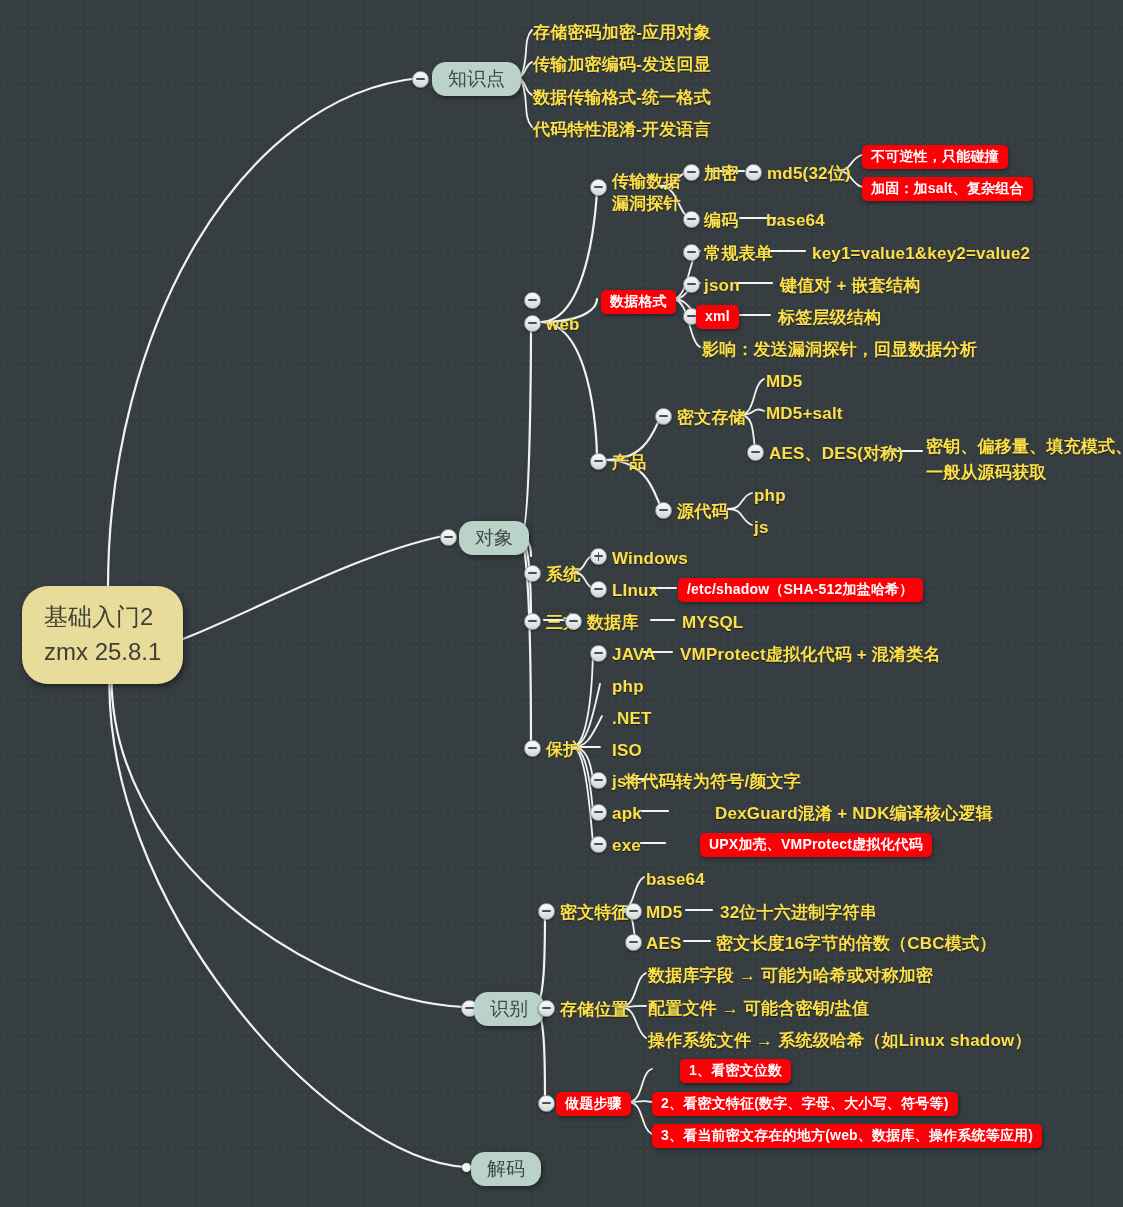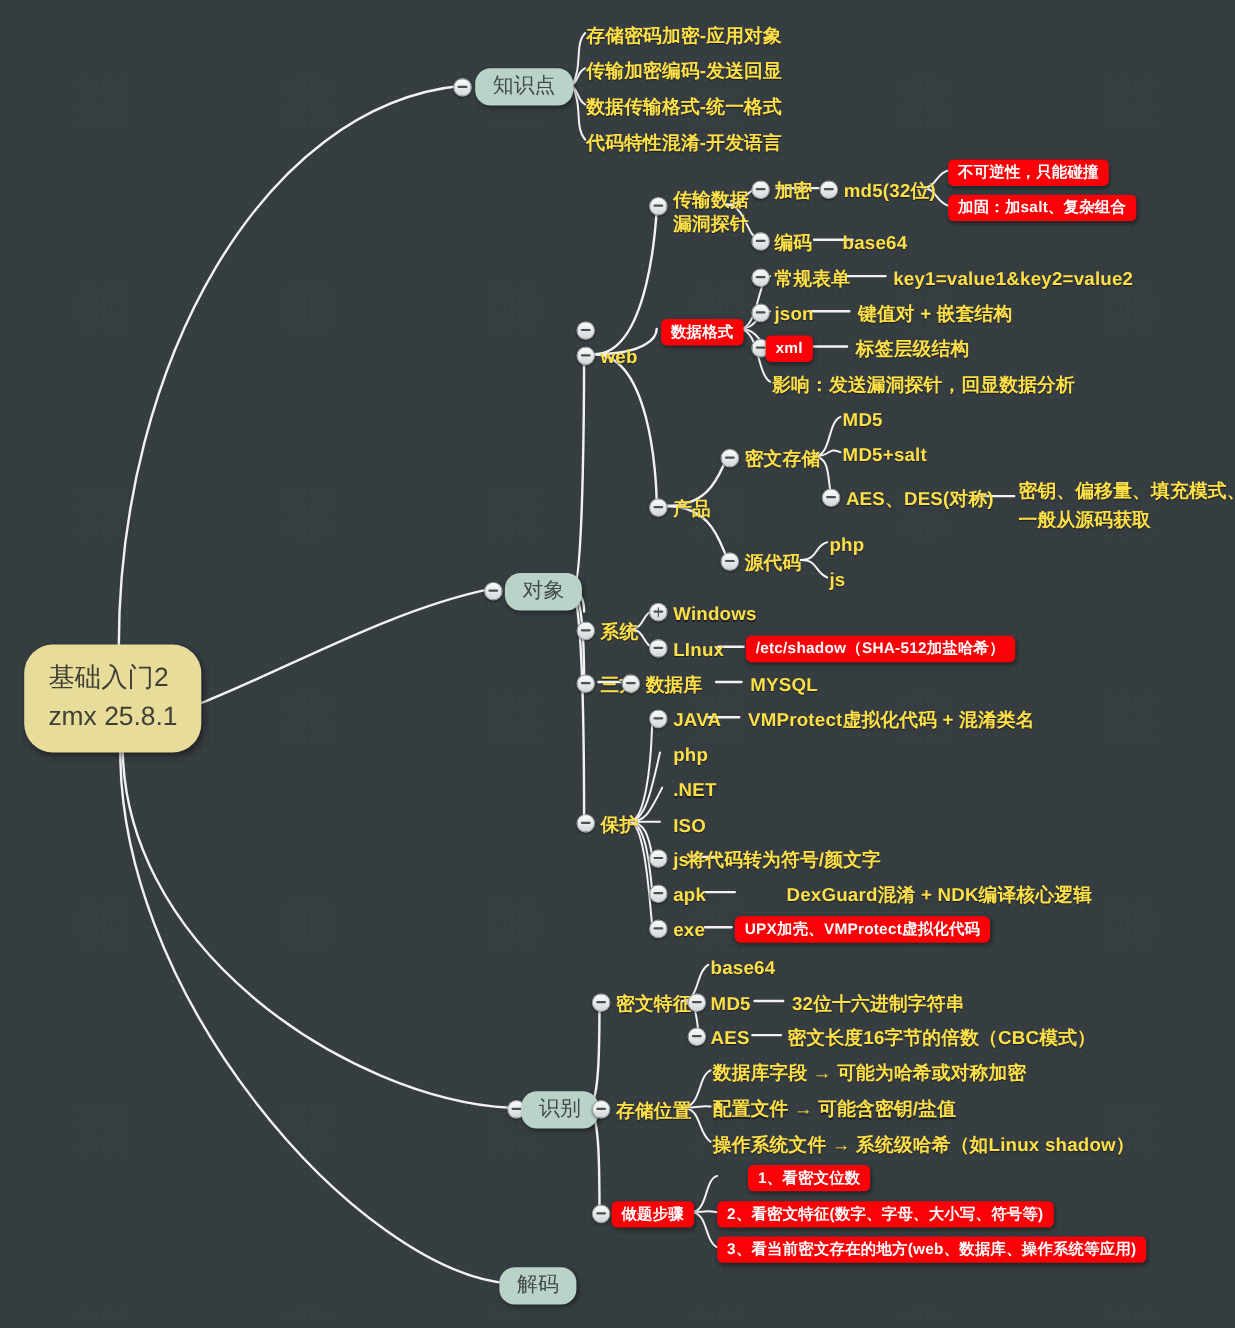--- a/index.html
+++ b/index.html
@@ -276,21 +276,21 @@
   <div class="toggle" style="left:590px;top:772px;"></div>
   <div class="node txt lat" style="left:612px;top:771px;"><span>js</span></div>
   <div class="node txt" style="left:624px;top:771px;"><span>将代码转为符号/颜文字</span></div>
 
   <div class="toggle" style="left:590px;top:804px;"></div>
   <div class="node txt lat" style="left:612px;top:803px;"><span>apk</span></div>
   <div class="node txt" style="left:676px;top:803px;margin-left:39px;"><span>DexGuard混淆 + NDK编译核心逻辑</span></div>
 
   <div class="toggle" style="left:590px;top:836px;"></div>
   <div class="node txt lat" style="left:612px;top:835px;"><span>exe</span></div>
-  <div class="node red" style="left:668px;top:833px;"><span>UPX加壳、VMProtect虚拟化代码</span></div>
+  <div class="node red" style="left:700px;top:833px;"><span>UPX加壳、VMProtect虚拟化代码</span></div>
 
   <div class="toggle" style="left:461px;top:1000px;"></div>
   <div class="node sage" style="left:474px;top:992px;">
     <span>识别</span>
   </div>
 
   <div class="toggle" style="left:538px;top:903px;"></div>
   <div class="node txt" style="left:560px;top:902px;"><span>密文特征</span></div>
   <div class="node txt lat" style="left:646px;top:869px;"><span>base64</span></div>
   <div class="toggle" style="left:625px;top:903px;"></div>
@@ -306,17 +306,17 @@
   <div class="node txt" style="left:648px;top:998px;"><span>配置文件 → 可能含密钥/盐值</span></div>
   <div class="node txt" style="left:648px;top:1030px;"><span>操作系统文件 → 系统级哈希（如Linux shadow）</span></div>
 
   <div class="toggle" style="left:538px;top:1095px;"></div>
   <div class="node red" style="left:556px;top:1092px;"><span>做题步骤</span></div>
   <div class="node red" style="left:680px;top:1059px;"><span>1、看密文位数</span></div>
   <div class="node red" style="left:652px;top:1092px;"><span>2、看密文特征(数字、字母、大小写、符号等)</span></div>
   <div class="node red" style="left:652px;top:1124px;"><span>3、看当前密文存在的地方(web、数据库、操作系统等应用)</span></div>
 
   <div class="dot" style="left:462px;top:1163px;"></div>
-  <div class="node sage" style="left:454px;top:1152px;">
+  <div class="node sage" style="left:471px;top:1152px;">
     <span>解码</span>
   </div>
 
 </div>
 
 </body></html>

